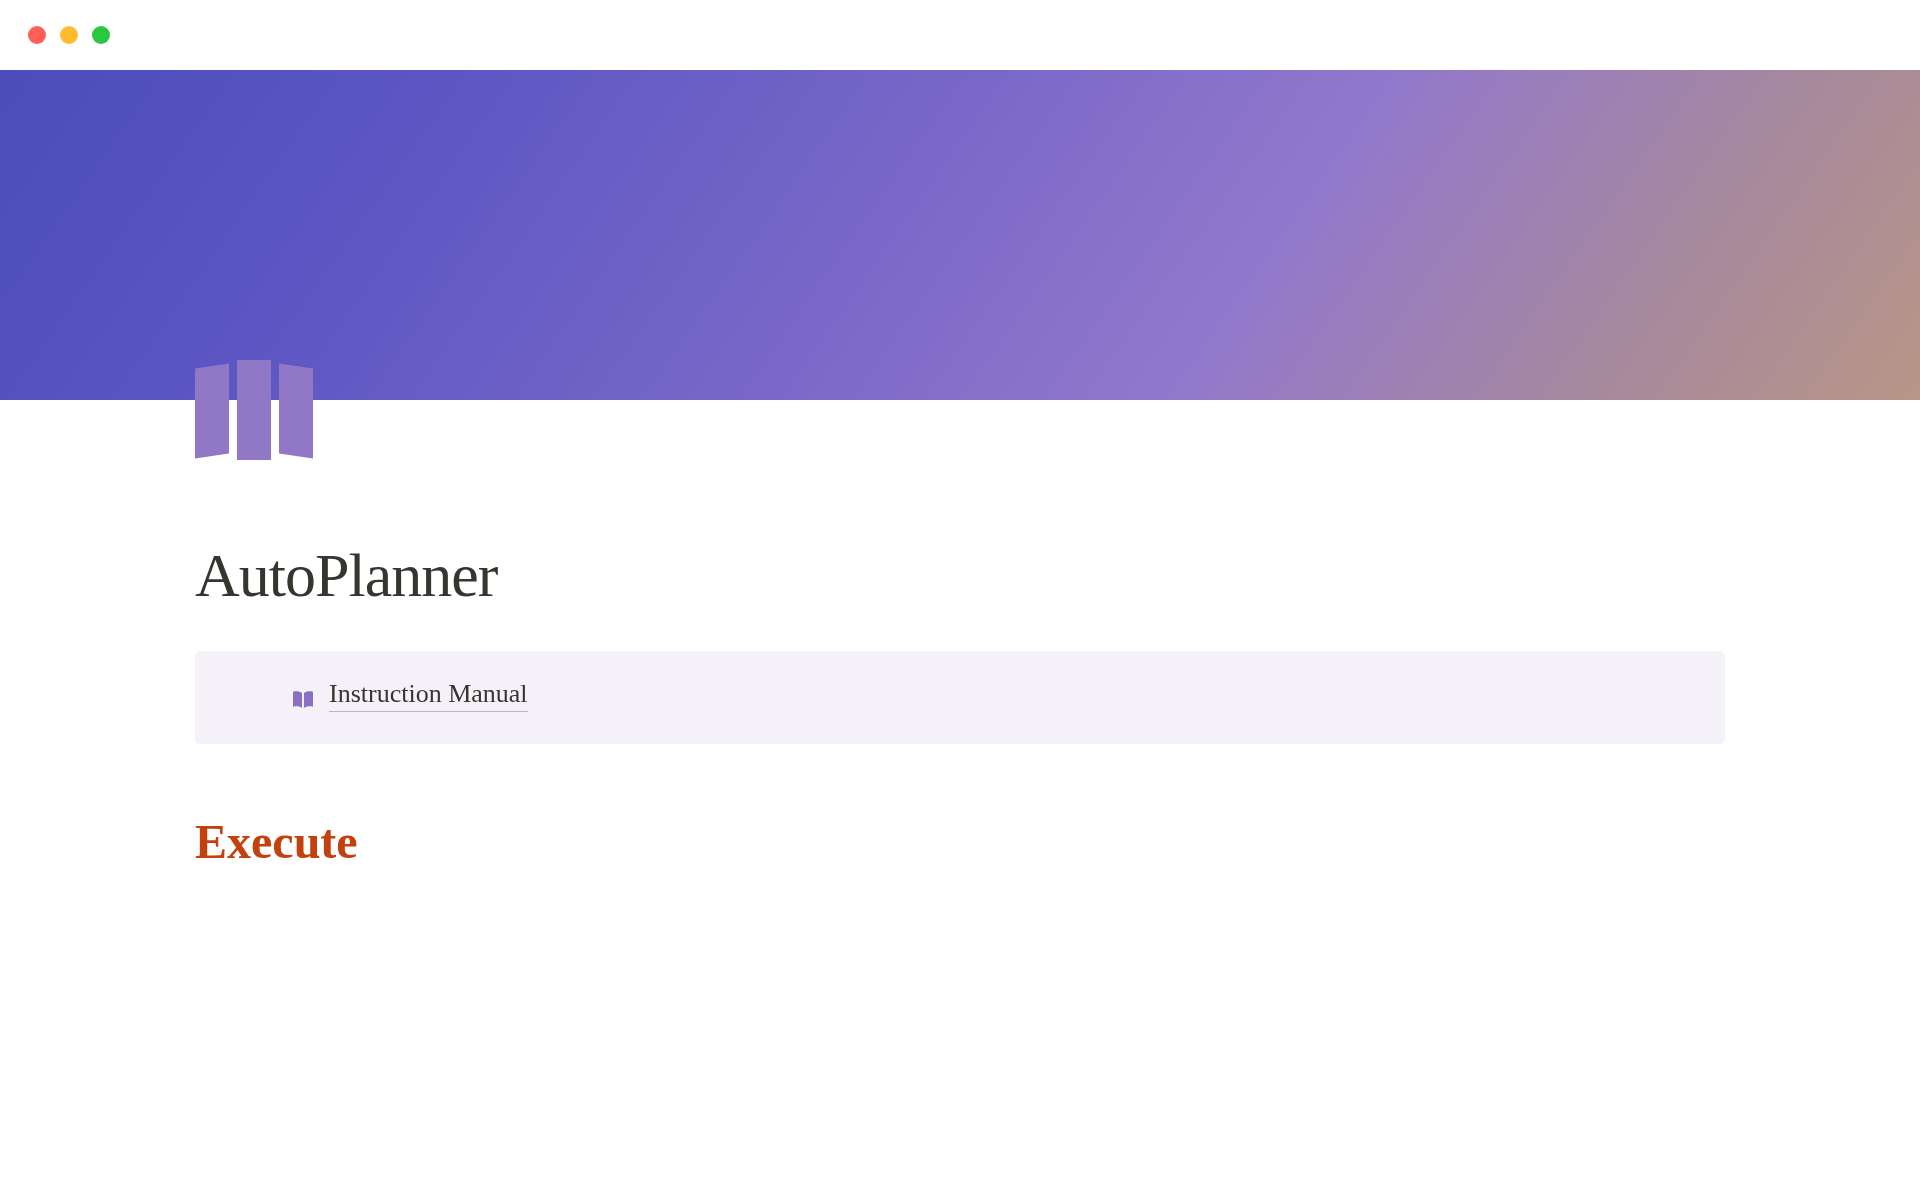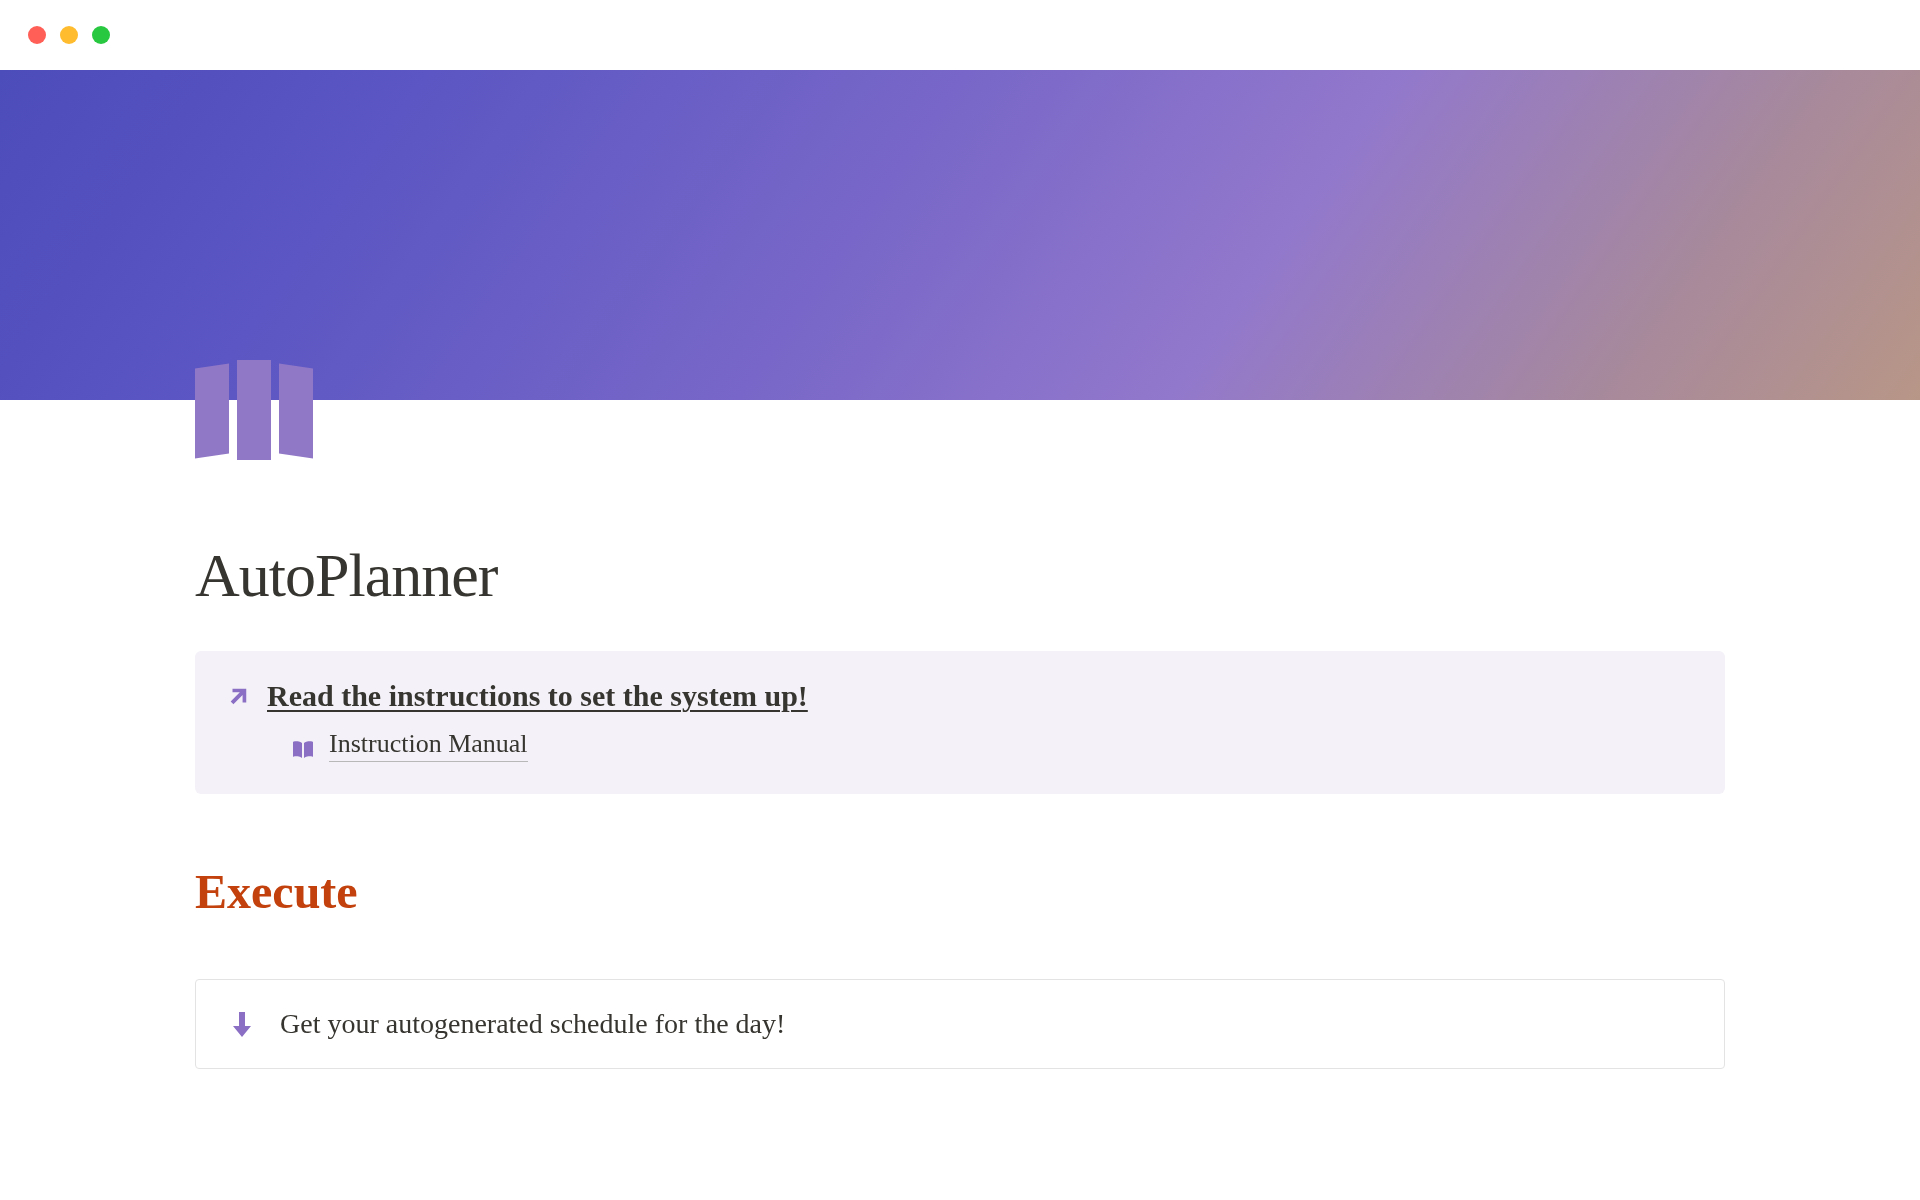--- a/index.html
+++ b/index.html
@@ -197,41 +197,25 @@
     <div class="panel panel-1"></div>
     <div class="panel panel-2"></div>
     <div class="panel panel-3"></div>
   </div>
 </div>
 
 <div class="content">
   <h1 class="page-title">AutoPlanner</h1>
 
   <div class="callout-box">
-    <div class="callout-header">
-      <span class="arrow-diag-icon">
-        <svg viewBox="0 0 24 24">
-          <path d="M6 4 L6 8 L14 8 L4 18 L7 21 L17 11 L17 19 L21 19 L21 4 Z"></path>
-        </svg>
-      </span>
-      <span class="callout-title">Read the instructions to set the system up!</span>
-    </div>
     <div class="callout-link">
       <span class="book-icon">
         <svg viewBox="0 0 24 20">
           <path d="M2 2 C2 2 6 0 11 3 L11 18 C6 15 2 17 2 17 Z M13 3 C18 0 22 2 22 2 L22 17 C22 17 18 15 13 18 Z"></path>
         </svg>
       </span>
       <span class="link-text">Instruction Manual</span>
     </div>
   </div>
 
   <h2 class="section-heading">Execute</h2>
 
-  <div class="schedule-box">
-    <span class="arrow-down-icon">
-      <svg viewBox="0 0 24 28">
-        <path d="M9 2 L15 2 L15 16 L21 16 L12 27 L3 16 L9 16 Z"></path>
-      </svg>
-    </span>
-    <span class="schedule-text">Get your autogenerated schedule for the day!</span>
-  </div>
 </div>
 
 </body></html>

